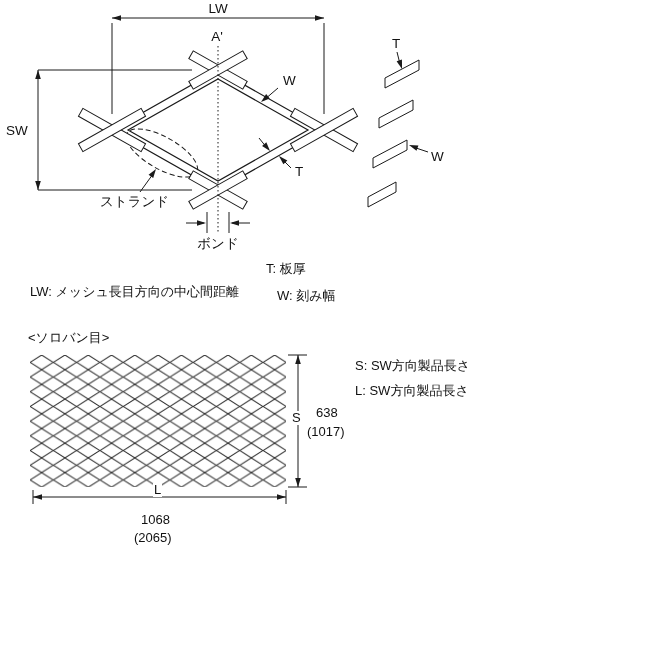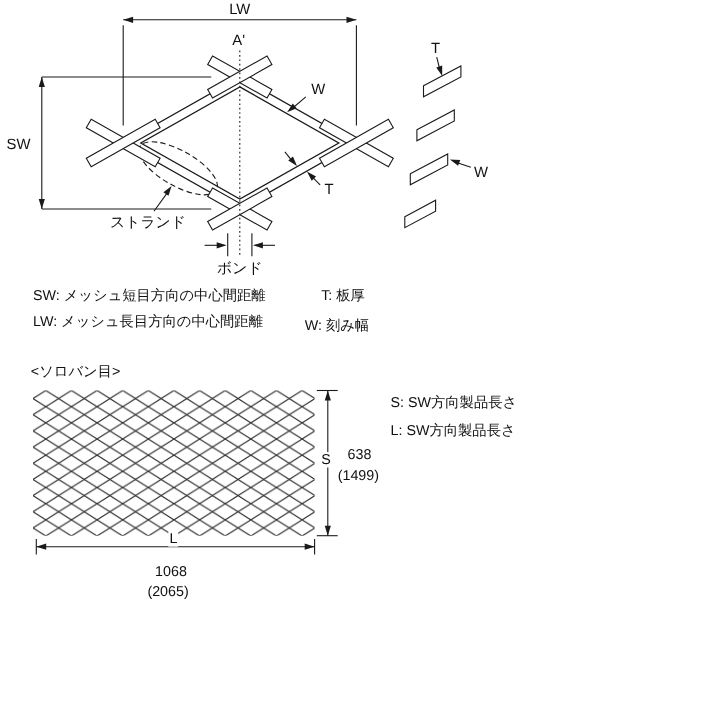--- a/index.html
+++ b/index.html
@@ -111,22 +111,21 @@
     <text x="217" y="41" text-anchor="middle">A'</text>
     <text x="6" y="135">SW</text>
     <text x="283" y="85">W</text>
     <text x="295" y="176">T</text>
     <text x="100" y="206">ストランド</text>
     <text x="218" y="248" text-anchor="middle">ボンド</text>
     <text x="396" y="48" text-anchor="middle">T</text>
     <text x="431" y="161">W</text>
   </svg>
 
-  <div class="txt" style="left:30px; top:262px">SW: メッシュ短目方向の中心間距離</div>
-  <div class="txt" style="left:292px; top:262px">T: 板厚</div>
+  <div class="txt" style="left:266px; top:262px">T: 板厚</div>
   <div class="txt" style="left:30px; top:285px">LW: メッシュ長目方向の中心間距離</div>
   <div class="txt" style="left:277px; top:289px">W: 刻み幅</div>
 
   <div class="txt" style="left:28px; top:331px">&lt;ソロバン目&gt;</div>
 
   <svg style="top:340px" width="460" height="210" viewBox="0 0 460 210">
     <defs>
       <pattern id="meshp" x="30" y="15" width="23.3" height="14.7" patternUnits="userSpaceOnUse">
         <path d="M0,7.35 L11.65,0 L23.3,7.35 L11.65,14.7 Z" fill="none" stroke="#2a2a2a" stroke-width="1"></path>
       </pattern>
@@ -145,21 +144,21 @@
     <g fill="#1a1a1a" stroke="none">
       <polygon points="0,0 9,-2.8 9,2.8" transform="translate(298,15) rotate(90)"></polygon>
       <polygon points="0,0 9,-2.8 9,2.8" transform="translate(298,147) rotate(-90)"></polygon>
       <polygon points="0,0 9,-2.8 9,2.8" transform="translate(33,157)"></polygon>
       <polygon points="0,0 9,-2.8 9,2.8" transform="translate(286,157) rotate(180)"></polygon>
     </g>
   </svg>
 
   <div class="txt bg" style="left:291px; top:411px">S</div>
   <div class="txt" style="left:316px; top:406px">638</div>
-  <div class="txt" style="left:307px; top:425px">(1499)</div>
+  <div class="txt" style="left:307px; top:425px">(1017)</div>
 
   <div class="txt bg" style="left:153px; top:483px">L</div>
   <div class="txt" style="left:141px; top:513px">1068</div>
   <div class="txt" style="left:134px; top:531px">(2065)</div>
 
   <div class="txt" style="left:355px; top:359px">S: SW方向製品長さ</div>
   <div class="txt" style="left:355px; top:384px">L: SW方向製品長さ</div>
 
 </div>
 

